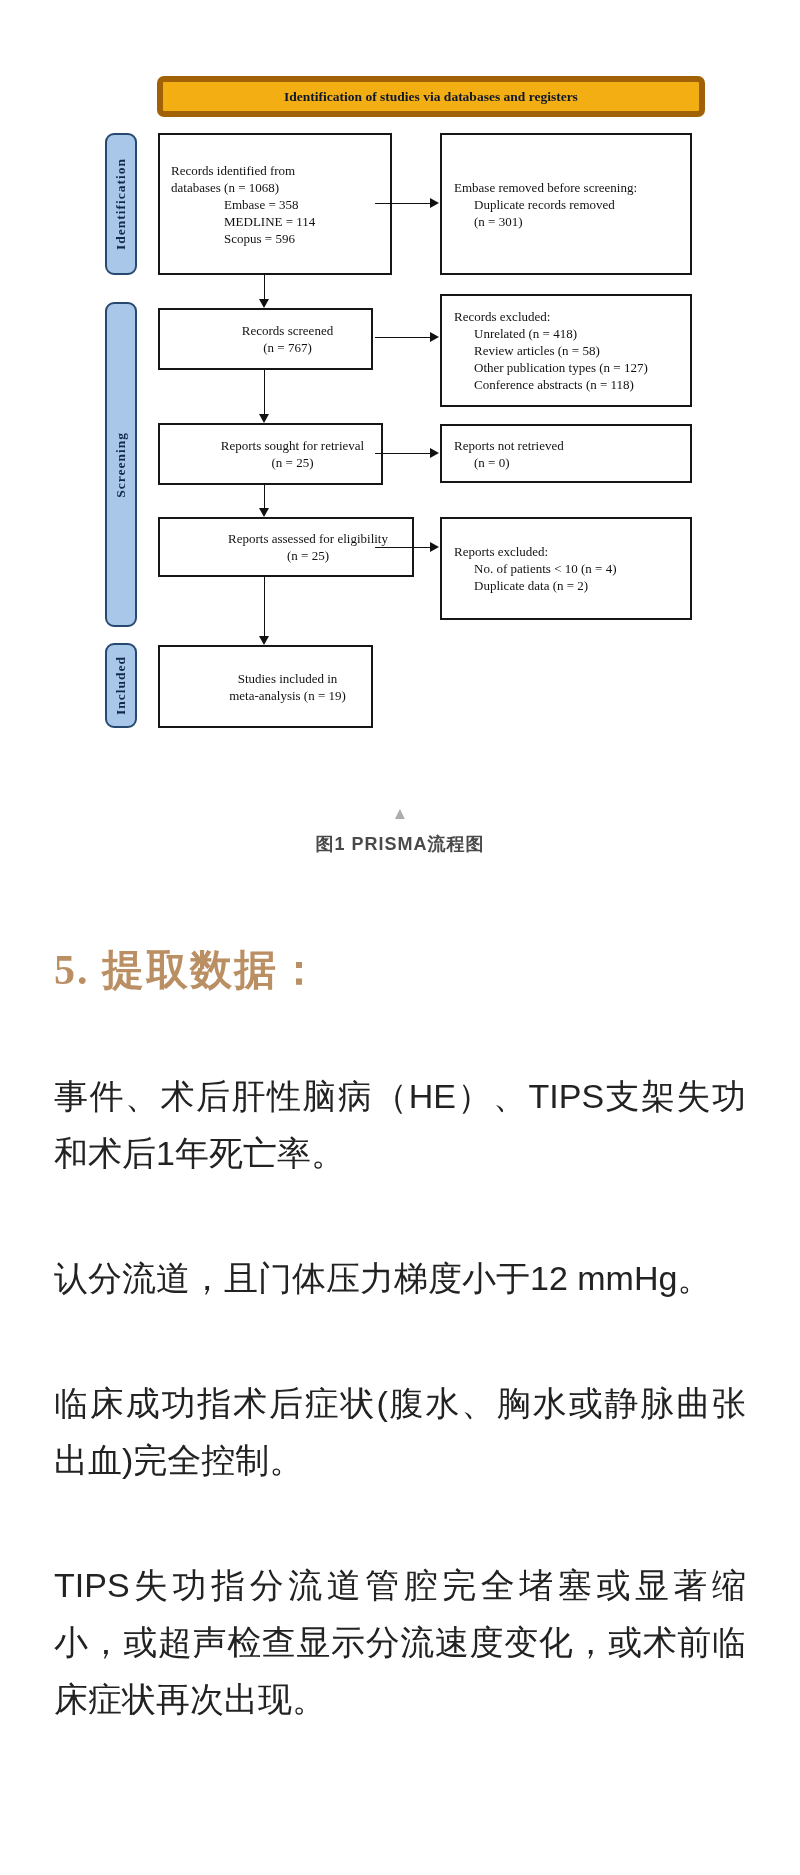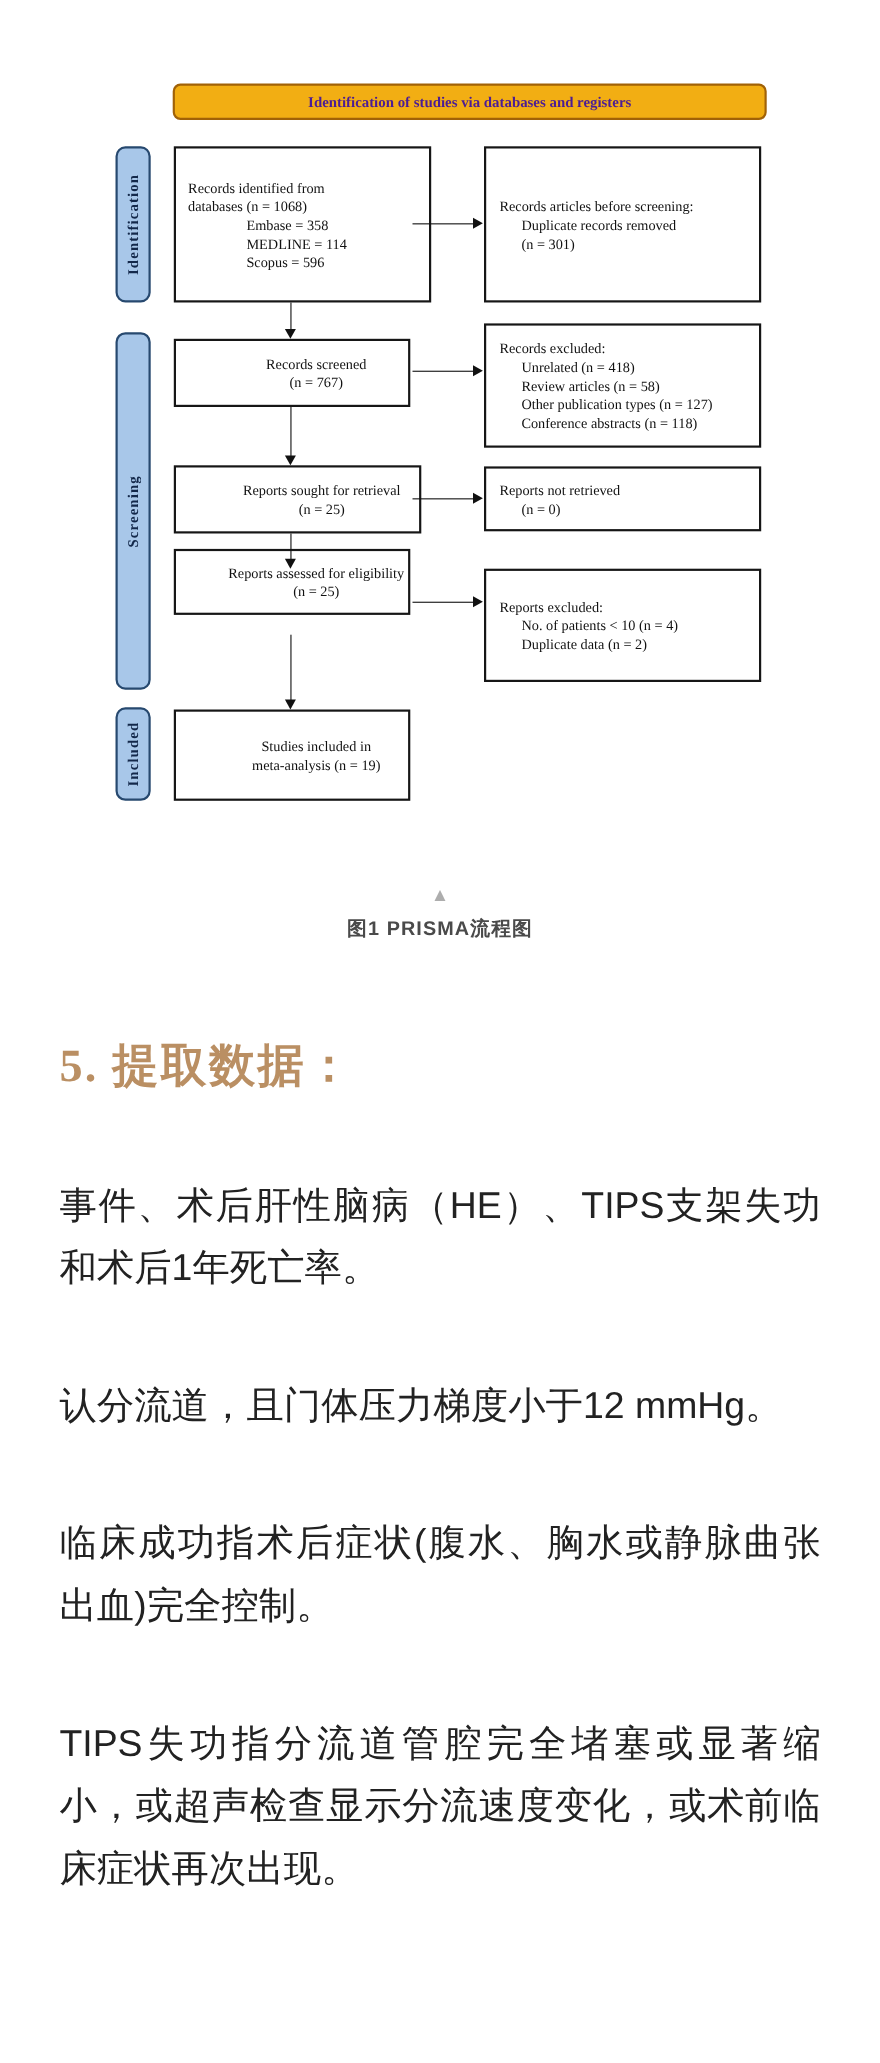--- a/index.html
+++ b/index.html
@@ -2,23 +2,23 @@
 <html><head>
 <meta charset="utf-8">
 <style>
   html,body{margin:0;padding:0;background:#ffffff;}
   #page{position:relative;width:800px;height:1875px;background:#ffffff;overflow:hidden;
         font-family:"Liberation Sans","DejaVu Sans",sans-serif;}
 
   
   #diagram{position:absolute;left:0;top:0;width:800px;height:760px;}
   .dheader{position:absolute;left:157px;top:76px;width:536px;height:29px;
-           background:#F2AE13;border:2px solid #a16207;border-radius:7px;
+           background:#F2AE13;border:6px solid #a16207;border-radius:7px;
            display:flex;align-items:center;justify-content:center;
-           font:bold 13.5px/15px "Liberation Serif",serif;color:#4c1d95;}
+           font:bold 13.5px/15px "Liberation Serif",serif;color:#0f172a;}
   .stage{position:absolute;left:105px;width:32px;background:#A8C7E9;
          border:2px solid #27496F;border-radius:9px;
          display:flex;align-items:center;justify-content:center;box-sizing:border-box;}
   .stage span{writing-mode:vertical-rl;transform:rotate(180deg);
               font:bold 13.5px "Liberation Serif",serif;color:#13284A;letter-spacing:1px;white-space:nowrap;}
   .box{position:absolute;background:#fff;border:2px solid #161616;box-sizing:border-box;
        display:flex;flex-direction:column;justify-content:center;
        font:13px/17px "Liberation Serif",serif;color:#111;}
   .ctr{text-align:center;padding-left:44px;}
   .l1-main{padding-left:11px;}
@@ -78,32 +78,32 @@
     <div class="box" style="left:158px;top:308px;width:215px;height:62px;">
       <div class="ctr">Records screened</div>
       <div class="ctr">(n = 767)</div>
     </div>
 
     <div class="box" style="left:158px;top:423px;width:225px;height:62px;">
       <div class="ctr">Reports sought for retrieval</div>
       <div class="ctr">(n = 25)</div>
     </div>
 
-    <div class="box" style="left:158px;top:499px;width:215px;height:60px;">
+    <div class="box" style="left:158px;top:517px;width:256px;height:60px;">
       <div class="ctr">Reports assessed for eligibility</div>
       <div class="ctr">(n = 25)</div>
     </div>
 
     <div class="box" style="left:158px;top:645px;width:215px;height:83px;">
       <div class="ctr">Studies included in</div>
       <div class="ctr">meta-analysis (n = 19)</div>
     </div>
 
     <div class="box" style="left:440px;top:133px;width:252px;height:142px;">
-      <div class="r-main">Records articles before screening:</div>
+      <div class="r-main">Embase removed before screening:</div>
       <div class="r-sub">Duplicate records removed</div>
       <div class="r-sub">(n = 301)</div>
     </div>
 
     <div class="box" style="left:440px;top:294px;width:252px;height:113px;">
       <div class="r-main">Records excluded:</div>
       <div class="r-sub">Unrelated (n = 418)</div>
       <div class="r-sub">Review articles (n = 58)</div>
       <div class="r-sub">Other publication types (n = 127)</div>
       <div class="r-sub">Conference abstracts (n = 118)</div>

